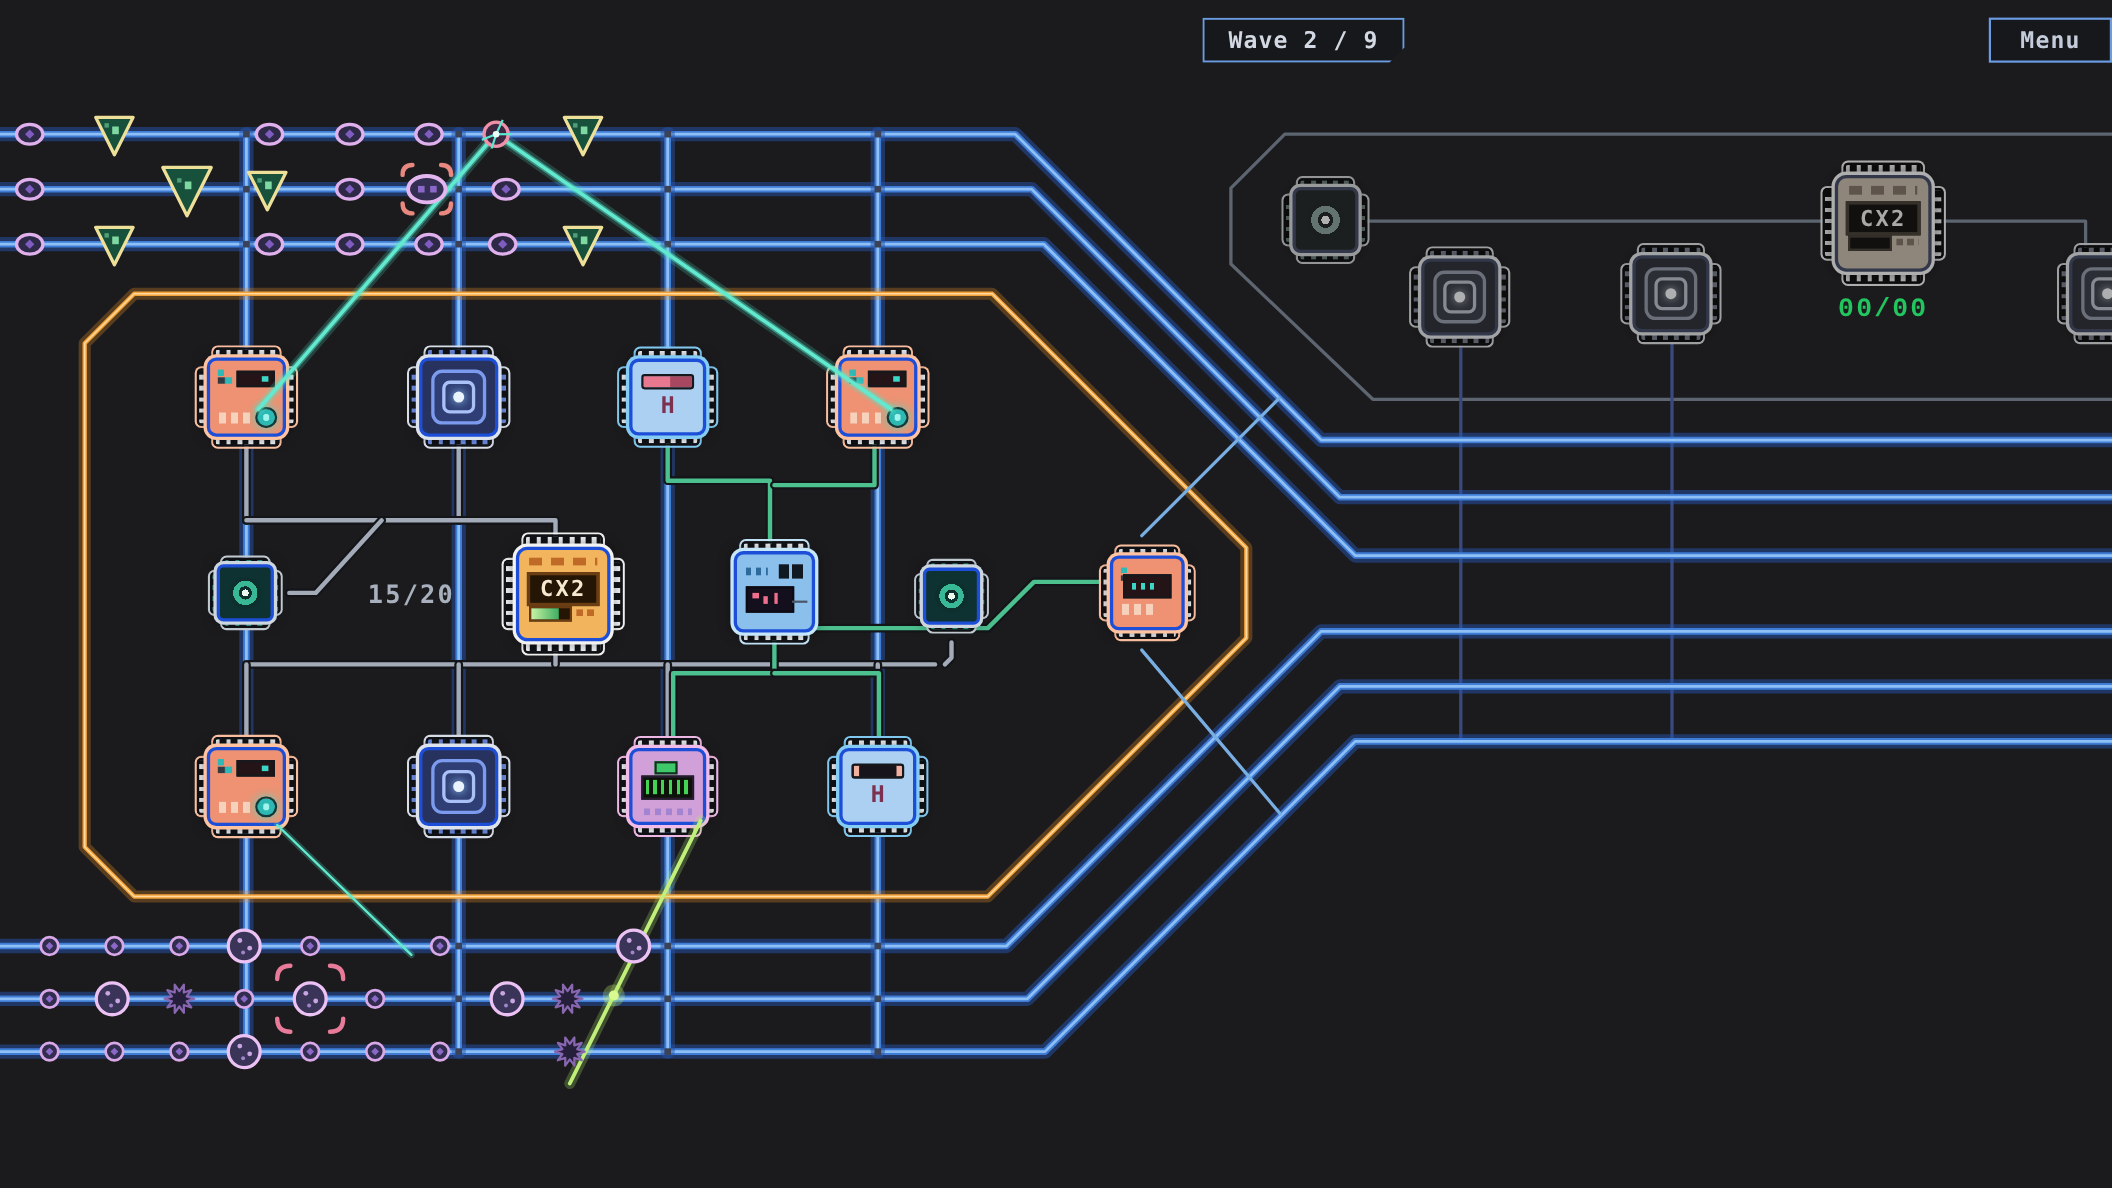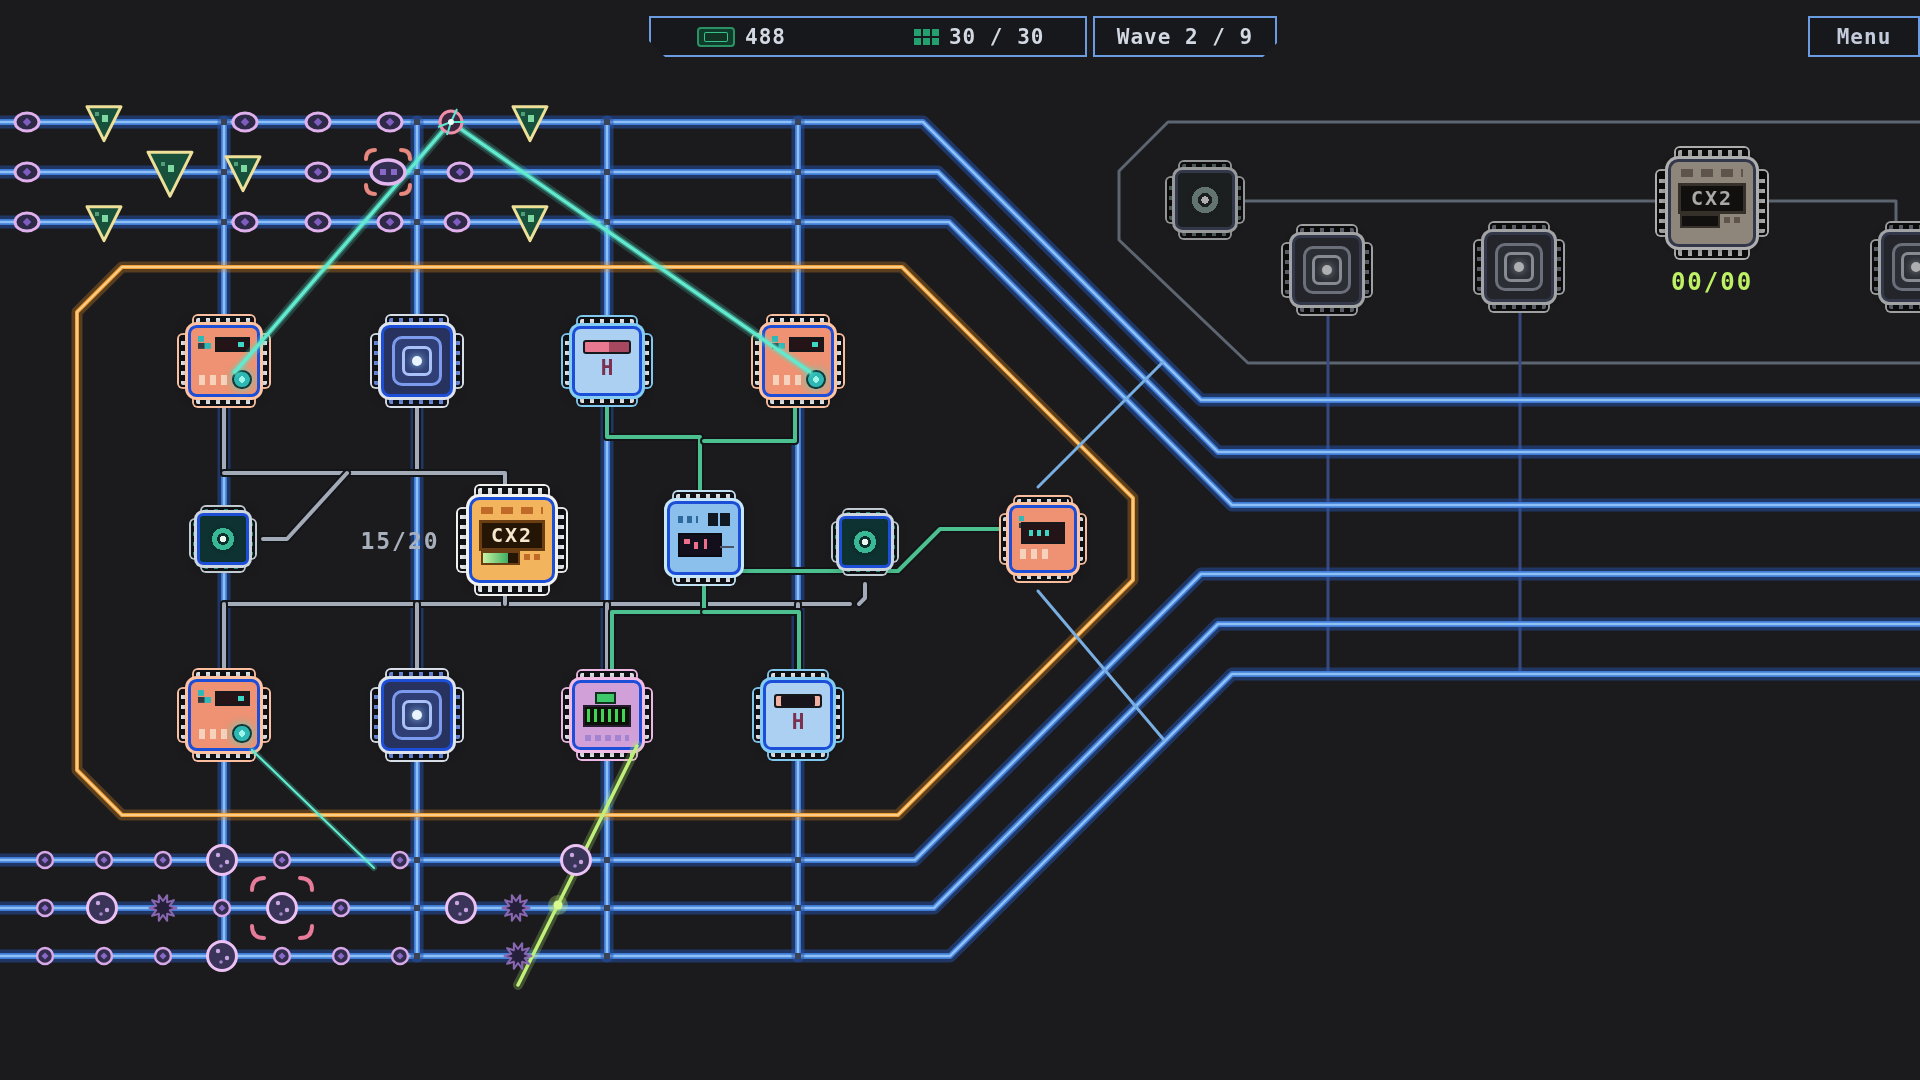--- a/index.html
+++ b/index.html
@@ -23,22 +23,22 @@
      color:#c4ccdb;}
   .res-icon{display:inline-block;width:34px;height:16px;margin:0 10px 0 46px;background:#0f3b2a;
      border:2px solid #2b9265;border-radius:4px;position:relative;}
   .res-icon::after{content:'';position:absolute;left:5px;top:3px;right:5px;bottom:3px;background:#123326;
      border-radius:2px;box-shadow:inset 0 0 0 1px #37c289;}
   .cells-icon{display:inline-grid;grid-template-columns:repeat(3,7px);grid-auto-rows:7px;gap:2px;
      margin:0 10px 0 128px;}
   .cells-icon i{background:#24a070;display:block;}
   
   .board-label{position:absolute;font-weight:700;color:#a9b0bd;letter-spacing:2px;text-align:center;}
-  #core-health{left:348px;top:528px;width:104px;font-size:23px;}
-  #next-core-health{left:1648px;top:268px;width:128px;font-size:24px;color:#bef264;}
+  #core-health{left:322px;top:528px;width:104px;font-size:23px;}
+  #next-core-health{left:1648px;top:268px;width:128px;font-size:24px;color:#22c55e;font-family:Liberation Mono, monospace;}
 
   
   .chip{position:absolute;}
   .chip .pn{position:absolute;border:2px solid #101216;border-radius:4px;
      box-shadow:0 0 0 2px var(--acc);background:repeating-linear-gradient(90deg,var(--pin) 0 4px,#101216 4px 10px);}
   .chip .pt{top:0;left:17%;right:17%;height:16%;}
   .chip .pb{bottom:0;left:17%;right:17%;height:16%;}
   .chip .pl,.chip .pr{background:repeating-linear-gradient(0deg,var(--pin) 0 4px,#101216 4px 10px);}
   .chip .pl{left:0;top:21%;bottom:21%;width:15%;}
   .chip .pr{right:0;top:21%;bottom:21%;width:15%;}
@@ -721,33 +721,20 @@
         <path d="M375,194 Q366,194 366,185" fill="none" stroke="#e8887e" stroke-width="4" stroke-linecap="round" stroke-linejoin="round"></path>
       </g>
     </svg>
 
   <div id="labels-layer">
     <div id="core-health" class="board-label">15/20</div>
     <div id="next-core-health" class="board-label">00/00</div>
   </div>
 
   <div id="hud">
-    <div class="hud-panel hud-money">
-      <span class="res-icon"></span>
-      <span>488</span>
-      <span class="cells-icon">
-          <i></i>
-          <i></i>
-          <i></i>
-          <i></i>
-          <i></i>
-          <i></i>
-        </span>
-      <span>30 / 30</span>
-    </div>
     <div class="hud-panel hud-wave">
       <span>Wave 2 / 9</span>
     </div>
     <div class="hud-panel hud-menu">
       <span>Menu</span>
     </div>
   </div>
 </div>
 
 </body></html>

